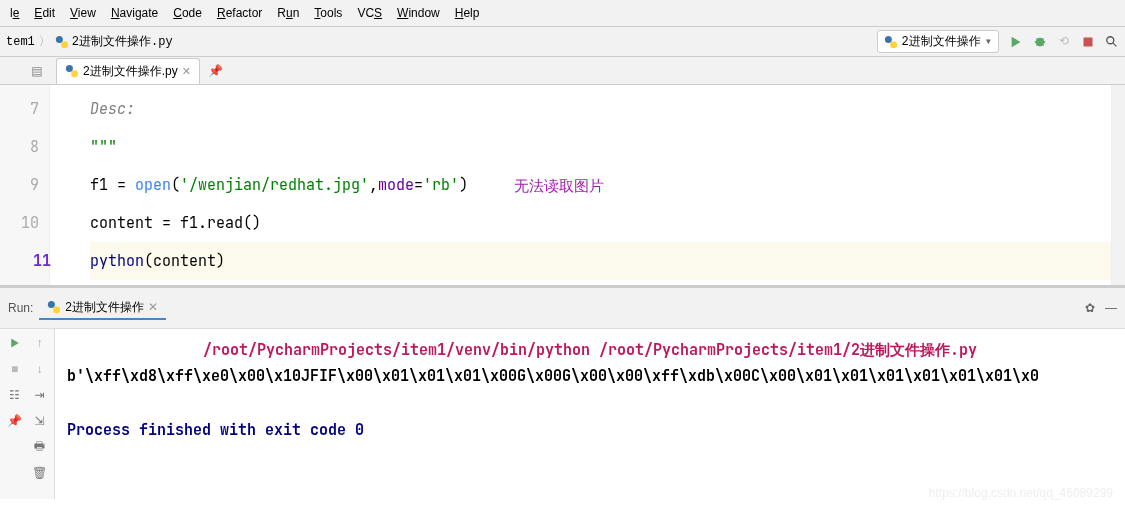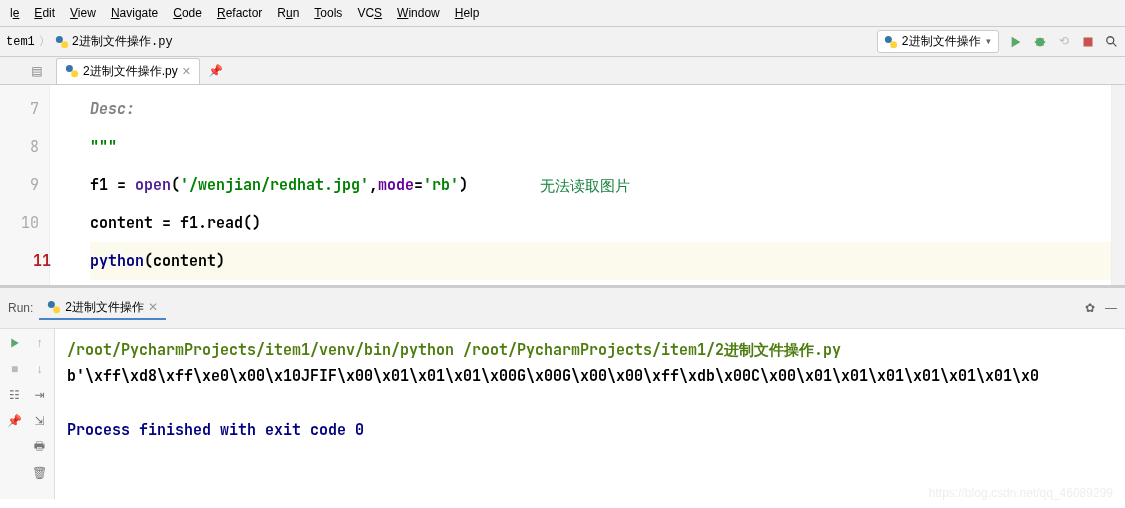--- a/index.html
+++ b/index.html
@@ -12,42 +12,42 @@
 .breadcrumb .crumb { display: flex; align-items: center; gap: 3px; }
 .breadcrumb .sep { color: #999; }
 .nav-right { display: flex; align-items: center; gap: 10px; }
 .run-config { display: flex; align-items: center; gap: 4px; border: 1px solid #ccc; border-radius: 3px; padding: 2px 6px; background: #fff; }
 .tb-icon { width: 14px; height: 14px; display: inline-flex; align-items: center; justify-content: center; }
 .tabbar { display: flex; align-items: center; background: #f2f2f2; border-bottom: 1px solid #ccc; height: 28px; padding-left: 30px; }
 .tab { display: flex; align-items: center; gap: 4px; padding: 4px 8px; background: #fff; border: 1px solid #ccc; border-bottom: none; border-radius: 3px 3px 0 0; }
 .tab .close { color: #999; cursor: pointer; font-size: 11px; }
 .editor { display: flex; height: 200px; background: #fff; font-family: "JetBrains Mono", Consolas, monospace; font-size: 15px; position: relative; }
 .gutter { width: 50px; background: #f7f7f7; border-right: 1px solid #eee; text-align: right; padding-right: 10px; padding-top: 5px; color: #aaa; line-height: 38px; }
-.gutter div.current { color: #b91c1c; font-weight: bold; padding-left: 33px; }
+.gutter div.current { color: #6d28d9; font-weight: bold; padding-left: 33px; }
 .code { flex: 1; padding: 5px 0 5px 40px; line-height: 38px; position: relative; }
-.code-line { white-space: pre; font-weight: bold; }
+.code-line { white-space: pre; font-weight: normal; }
 .code-line.current { background: #fcfaed; }
 .str { color: #008000; }
 .kw { color: #000080; }
-.fn { color: #4c1d95; }
+.fn { color: #3b82f6; }
 .param { color: #660099; }
 .comment { color: #808080; font-style: italic; }
-.annotation { color: #15803d; font-weight: normal; position: absolute; left: 490px; top: 82px; font-family: SimSun, serif; font-size: 15px; }
+.annotation { color: #a21caf; font-weight: normal; position: absolute; left: 464px; top: 82px; font-family: SimSun, serif; font-size: 15px; }
 .run-panel { border-top: 3px solid #ccc; }
 .run-header { display: flex; align-items: center; justify-content: space-between; background: #f2f2f2; padding: 4px 8px; border-bottom: 1px solid #ddd; height: 41px; }
 .run-header-left { display: flex; align-items: center; gap: 6px; }
 .run-tab { display: flex; align-items: center; gap: 4px; padding: 2px 8px; border-bottom: 2px solid #4a86c7; }
 .run-tab .close { color: #999; cursor: pointer; }
 .run-header-right { display: flex; align-items: center; gap: 10px; color: #666; }
 .run-body { display: flex; height: 170px; }
 .run-toolbar { width: 55px; background: #f7f7f7; border-right: 1px solid #ddd; display: flex; padding: 4px 2px; }
 .run-tb-col { display: flex; flex-direction: column; gap: 6px; align-items: center; width: 26px; }
 .run-tb-col .tb-btn { width: 20px; height: 20px; display: flex; align-items: center; justify-content: center; color: #555; cursor: pointer; }
 .console { flex: 1; padding: 8px 12px; font-family: "JetBrains Mono", Consolas, monospace; font-size: 15px; font-weight: bold; line-height: 26px; overflow: hidden; }
-.console .cmd { color: #4d7c0f; }
+.console .cmd { color: #be185d; text-align: center; }
 .console .out { color: #000; }
 .console .exit { color: #000080; margin-top: 28px; }
 .py-icon { width: 14px; height: 14px; }
 .watermark { position: absolute; right: 12px; bottom: 8px; color: #eee; font-size: 12px; }
 .pin-icon { color: #666; }
 .scrollbar-right { width: 14px; background: #f2f2f2; border-left: 1px solid #eee; }
 </style>
 </head>
 <body>
 

